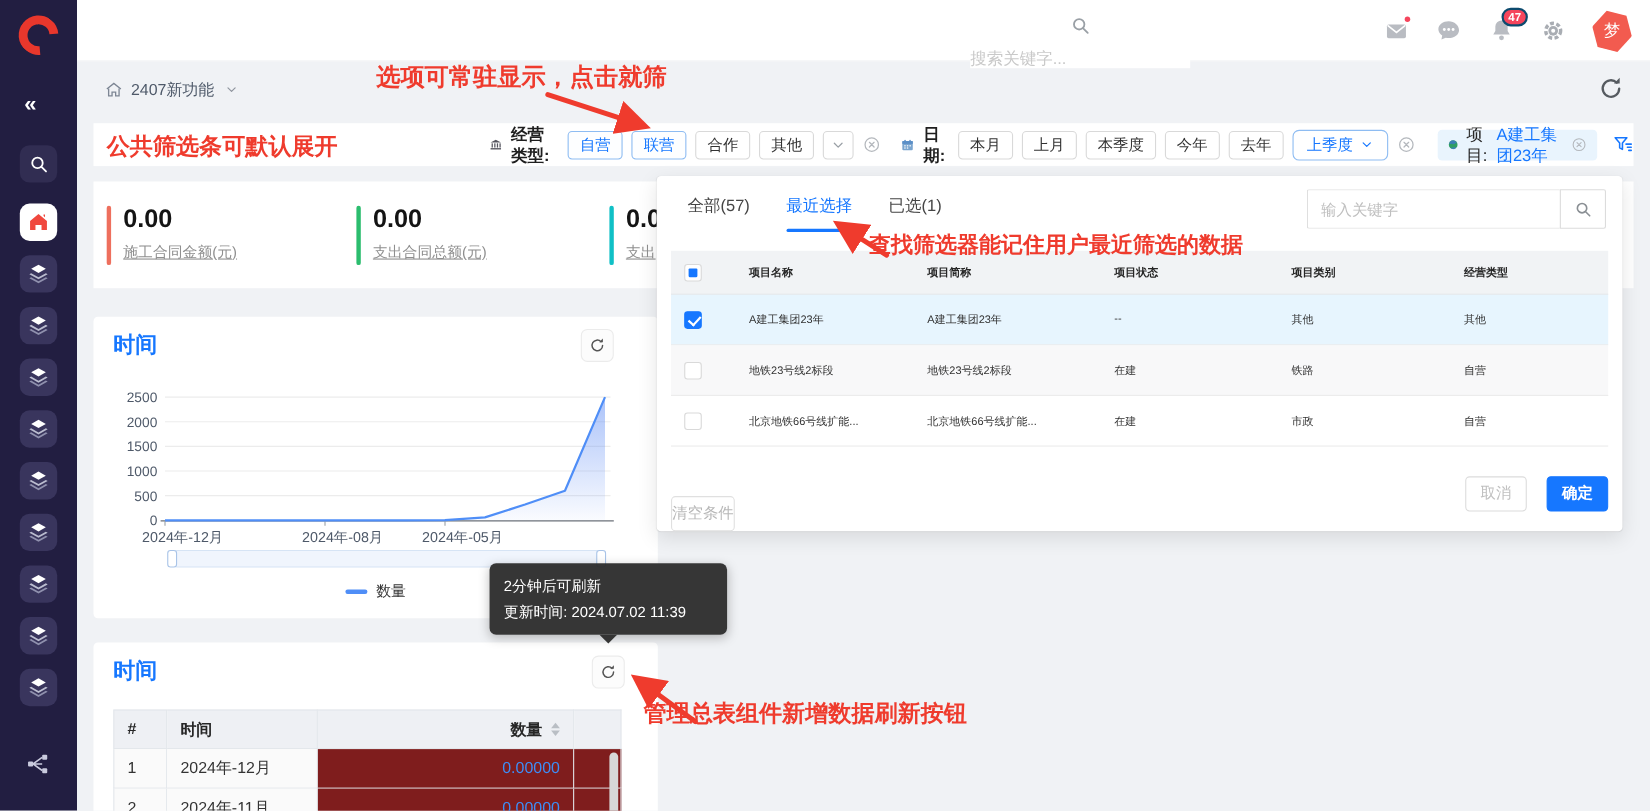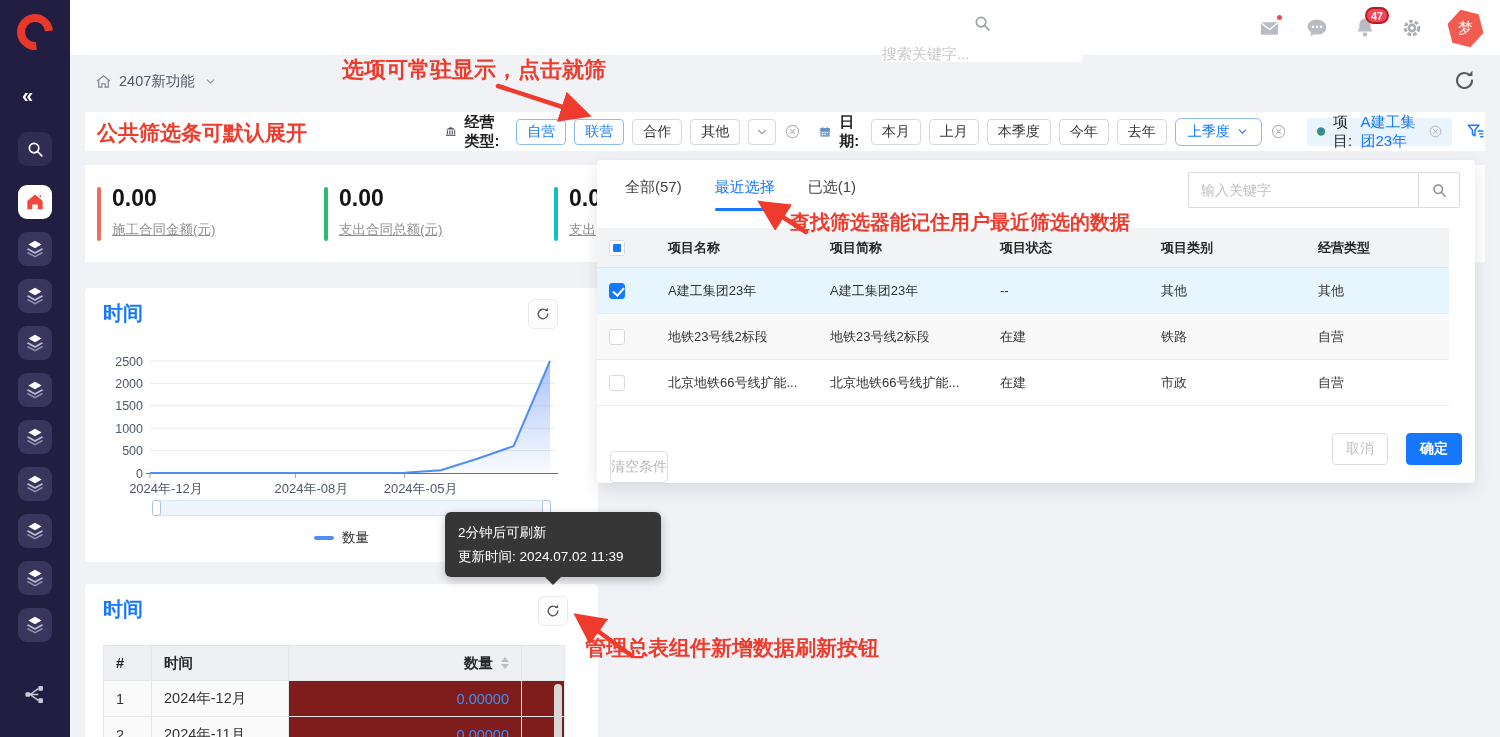--- a/index.html
+++ b/index.html
@@ -21,21 +21,21 @@
 
   
   .header { left:70px; top:0; width:1430px; height:56px; background:#fff; border-bottom:1px solid #eef0f2; z-index:70; }
   .hsearch { position:absolute; left:812px; top:14px; display:flex; align-items:center; gap:12px; color:#9aa0a6;flex-direction:column; }
   .hsearch input { border:none; outline:none; font-size:15px; width:200px; color:#444;
     font-family:"Liberation Sans","DejaVu Sans",sans-serif; }
   .hsearch input::placeholder { color:#c9c9c9; }
   .hicons { position:absolute; right:16px; top:0; height:56px; display:flex; align-items:center; gap:24px; }
   .hic { color:#b9bcc2; position:relative; display:flex; }
   .badge { position:absolute; top:-9px; left:12px; min-width:24px; height:17px; background:#f5455c;
-    color:#fff; font-size:10.5px; font-weight:700; border-radius:9px; border:2px solid #b91c1c;
+    color:#fff; font-size:10.5px; font-weight:700; border-radius:9px; border:2px solid #0c4a6e;
     display:flex; align-items:center; justify-content:center; padding:0 3px; }
   .avatar { width:37px; height:37px; background:#f25b4f; color:#fff; font-size:15px;
     clip-path:polygon(25% 4%,75% 4%,100% 50%,75% 96%,25% 96%,0% 50%);
     display:flex; align-items:center; justify-content:center; transform:rotate(14deg); }
   .avatar span { transform:rotate(-14deg); }
 
   
   .crumb { left:95px; top:72px; display:flex; align-items:center; gap:7px; color:#4e5969; font-size:14.5px; z-index:10;}
   .crumb .chev { color:#8f959e; margin-left:2px; display:flex; }
   .page-refresh { left:1452px; top:68px; color:#565b60; cursor:pointer; z-index:10; }
@@ -104,21 +104,21 @@
   .tabs { position:absolute; left:28px; top:18px; display:flex; gap:33px; font-size:15px; color:#454545; }
   .tab { cursor:pointer; padding-bottom:10px; position:relative; }
   .tab.active { color:#1677ff; }
   .tab.active:after { content:""; position:absolute; left:0; right:0; bottom:-4px; height:3px; background:#1677ff; border-radius:2px; }
   .psearch { position:absolute; left:591px; top:12px; width:272px; height:36px; display:flex; }
   .psearch input { flex:1; border:1px solid #dcdcdc; border-right:none; border-radius:2px 0 0 2px; outline:none;
     padding:0 12px; font-size:14px; color:#333; font-family:"Liberation Sans","DejaVu Sans",sans-serif; }
   .psearch input::placeholder { color:#bfbfbf; }
   .psearch .sbtn { width:42px; border:1px solid #dcdcdc; border-radius:0 2px 2px 0; background:#fff; color:#8a8f94;
     display:flex; align-items:center; justify-content:center; cursor:pointer; }
-  .ptable { position:absolute; left:0; top:68px; width:852px; font-size:13px; color:#333; }
+  .ptable { position:absolute; left:13px; top:68px; width:852px; font-size:10px; color:#333; }
   .prow { display:grid; grid-template-columns:59px 162px 170px 161px 157px 143px; height:46px; border-bottom:1px solid #ececec; }
   .prow > div { display:flex; align-items:center; padding:0 12px; overflow:hidden; white-space:nowrap; }
   .prow.ph { height:40px; background:#f1f3f5; font-weight:700; color:#262626; border-bottom:1px solid #e4e6e8; }
   .prow.selrow { background:#e7f5fe; }
   .prow.altrow { background:#f8f8f9; }
   .cb { width:16px; height:16px; border:1px solid #d9d9d9; border-radius:3px; background:#fff; position:relative; cursor:pointer; }
   .cb.ind:after { content:""; position:absolute; left:3px; top:3px; width:8px; height:8px; background:#1677ff; border-radius:1px; }
   .cb.on { background:#1677ff; border-color:#1677ff; }
   .cb.on:after { content:""; position:absolute; left:4.5px; top:1.5px; width:5px; height:9px;
     border:solid #fff; border-width:0 2px 2px 0; transform:rotate(42deg); }

